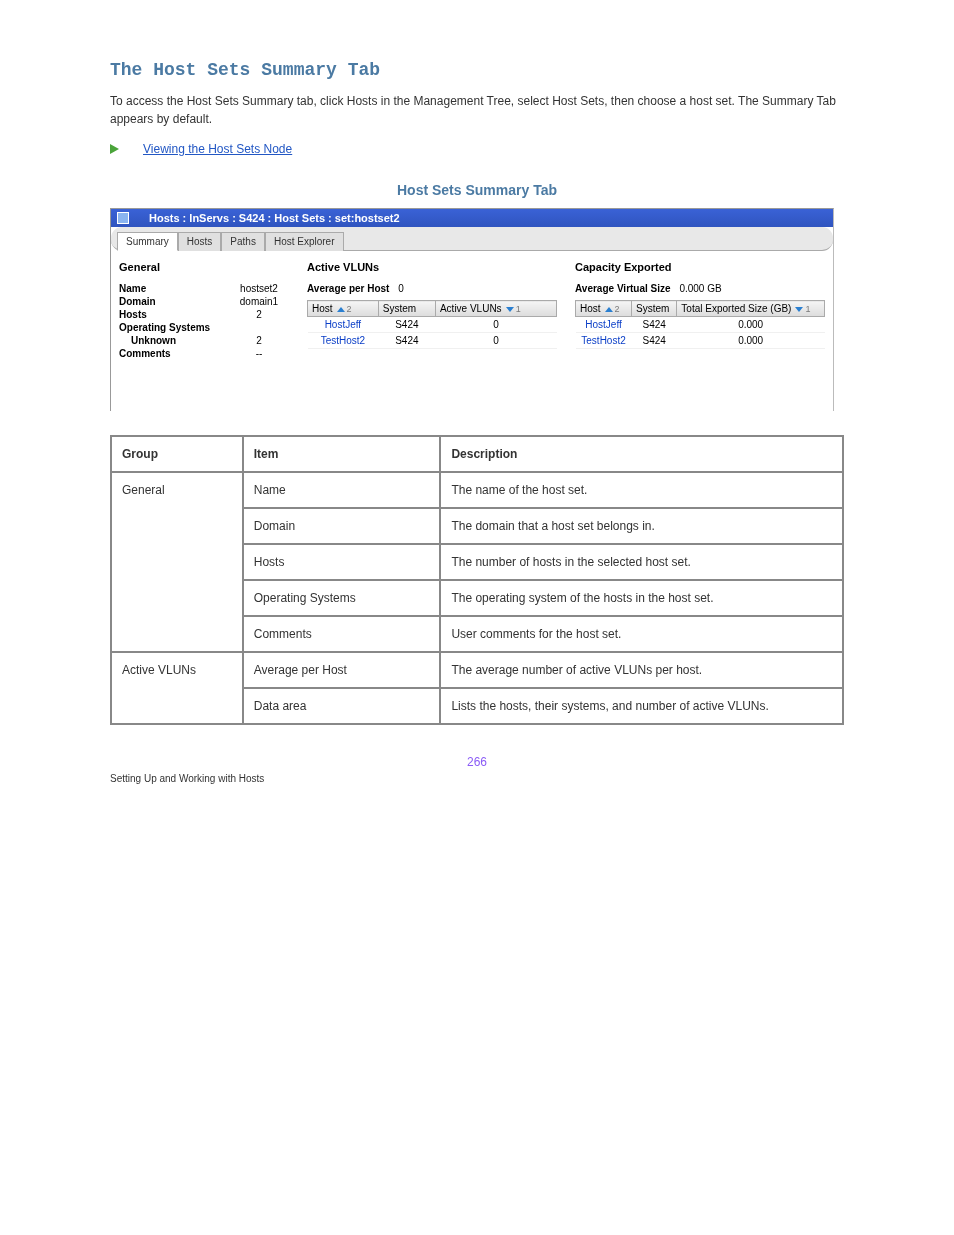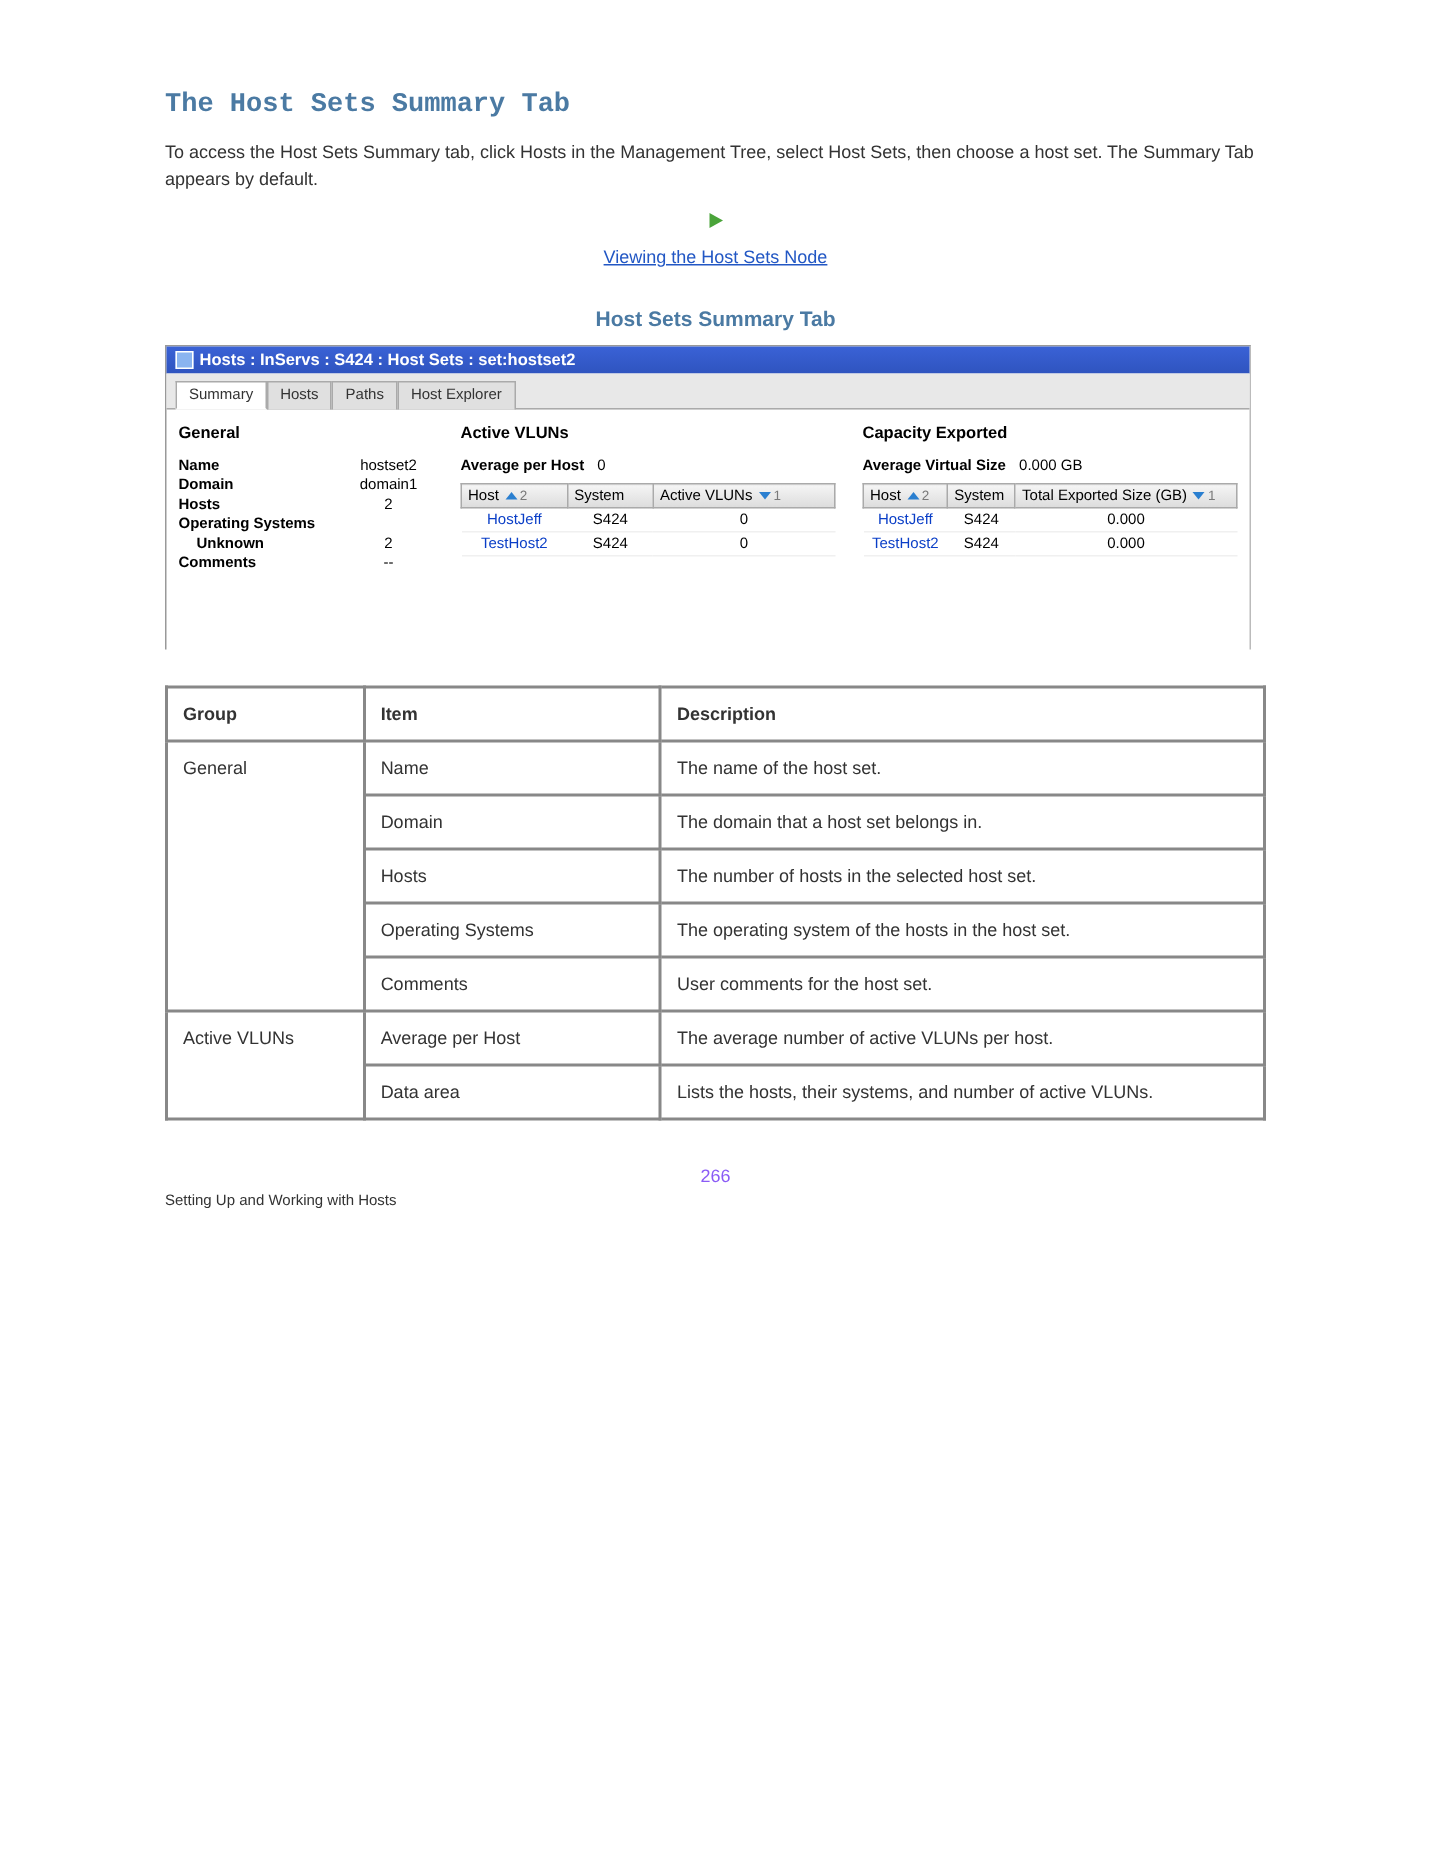--- a/index.html
+++ b/index.html
@@ -21,23 +21,22 @@
   }
   .body-para {
     font-size: 12px;
     color: #333;
     line-height: 1.5;
     margin-bottom: 10px;
   }
   .related-link {
     display: flex;
     align-items: center;
-    gap: 12px;
+    gap: 24px;
     margin: 14px 0 26px 0;
-    flex-direction: column;
   }
   .arrow-icon {
     display: inline-block;
     width: 0; height: 0;
     border-top: 5px solid transparent;
     border-bottom: 5px solid transparent;
     border-left: 9px solid #4aa43a;
   }
   .link-text {
     color: #2257c4;
@@ -60,34 +59,35 @@
     width: 724px;
   }
   .win-titlebar {
     background: linear-gradient(#3a62d6, #2f54bf);
     color: #fff;
     padding: 3px 6px;
     font-size: 11px;
     font-weight: bold;
     display: flex;
     align-items: flex-end;
-    gap: 4px;
+    gap: 20px;
   }
   .win-icon {
     width: 12px; height: 12px;
     background: #8ab4f0;
     border: 1px solid #fff;
   }
   .tab-bar {
     background: #e8e8e8;
     padding: 4px 6px 0 6px;
     font-size: 10px;
     display: flex;
     gap: 0;
     border-bottom: 1px solid #aaa;
+    border-radius: 11px;
   }
   .tab {
     padding: 3px 8px;
     border: 1px solid #aaa;
     border-bottom: none;
     background: #e0e0e0;
     position: relative;
     top: 1px;
   }
   .tab.active {

